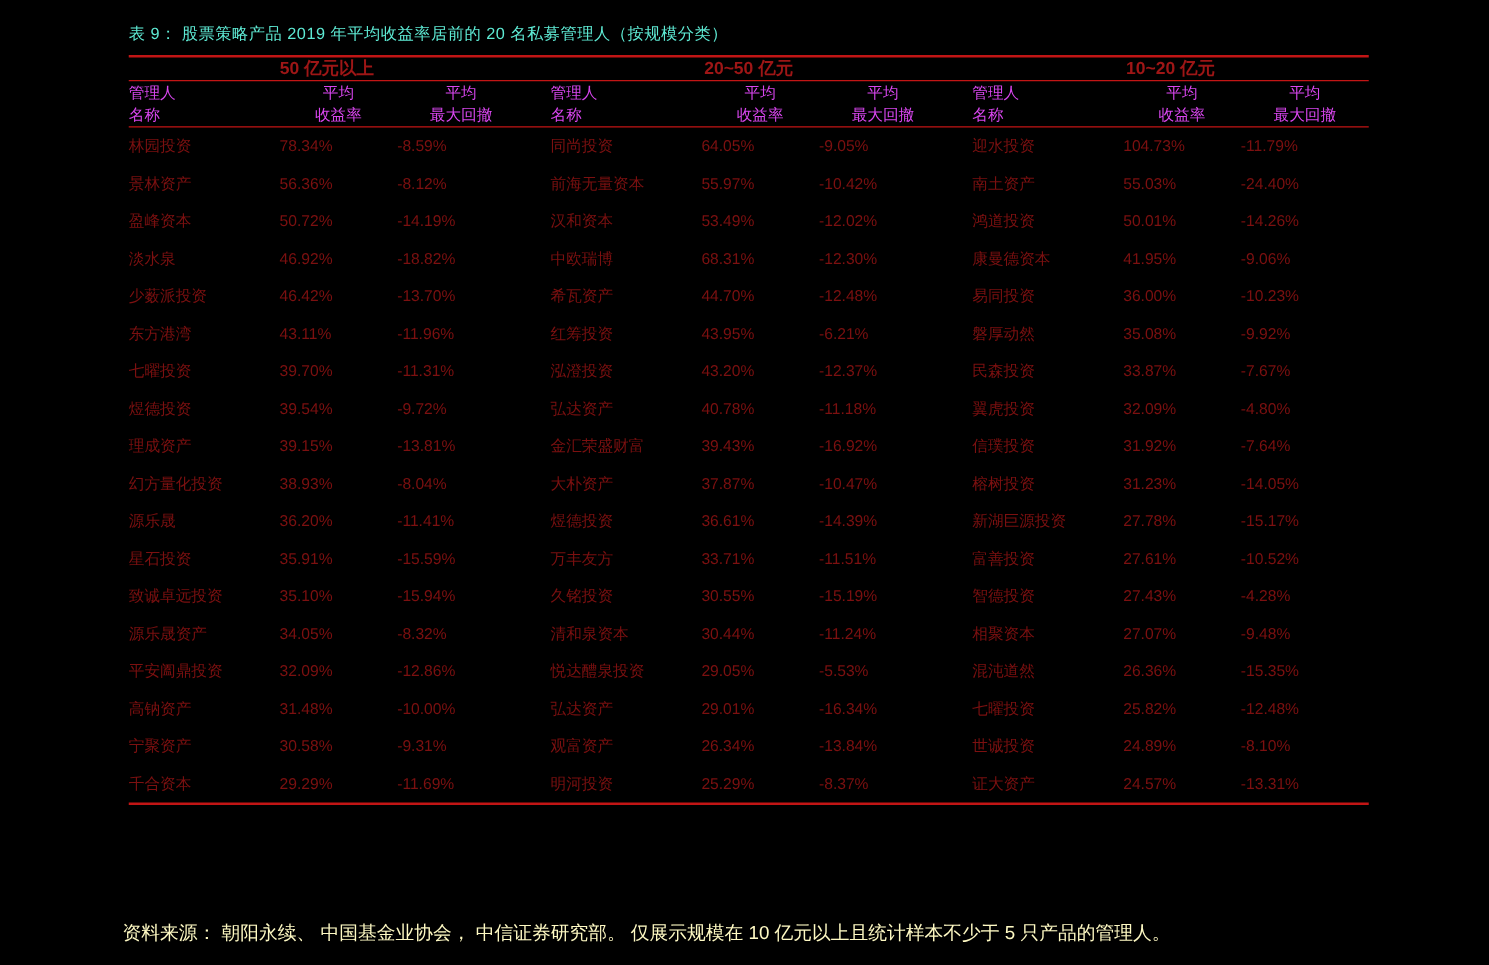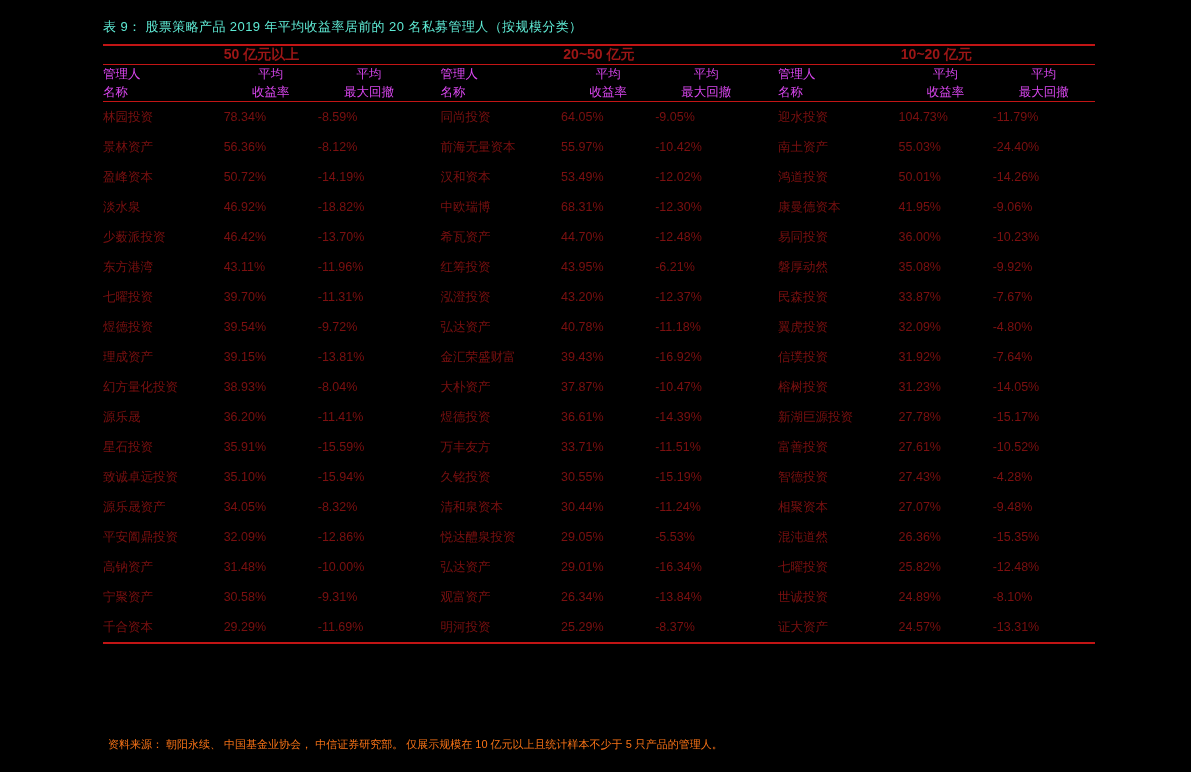--- a/index.html
+++ b/index.html
@@ -83,24 +83,24 @@
   }
   tbody.body tr td.num {
     text-align: left;
   }
   .col-name  { width: 118px; }
   .col-ret   { width: 92px;  }
   .col-dd    { width: 100px; }
   .col-gap   { width: 20px;  }
   .source {
     position: absolute;
-    left: 108px;
+    left: 98px;
     top: 737px;
-    font-size: 11px;
-    color: #f97316;
+    font-size: 15px;
+    color: #fef9c3;
     white-space: nowrap;
   }
 </style>
 </head>
 <body>
 
 <div class="page">
 
   <div class="table-wrap">
 

